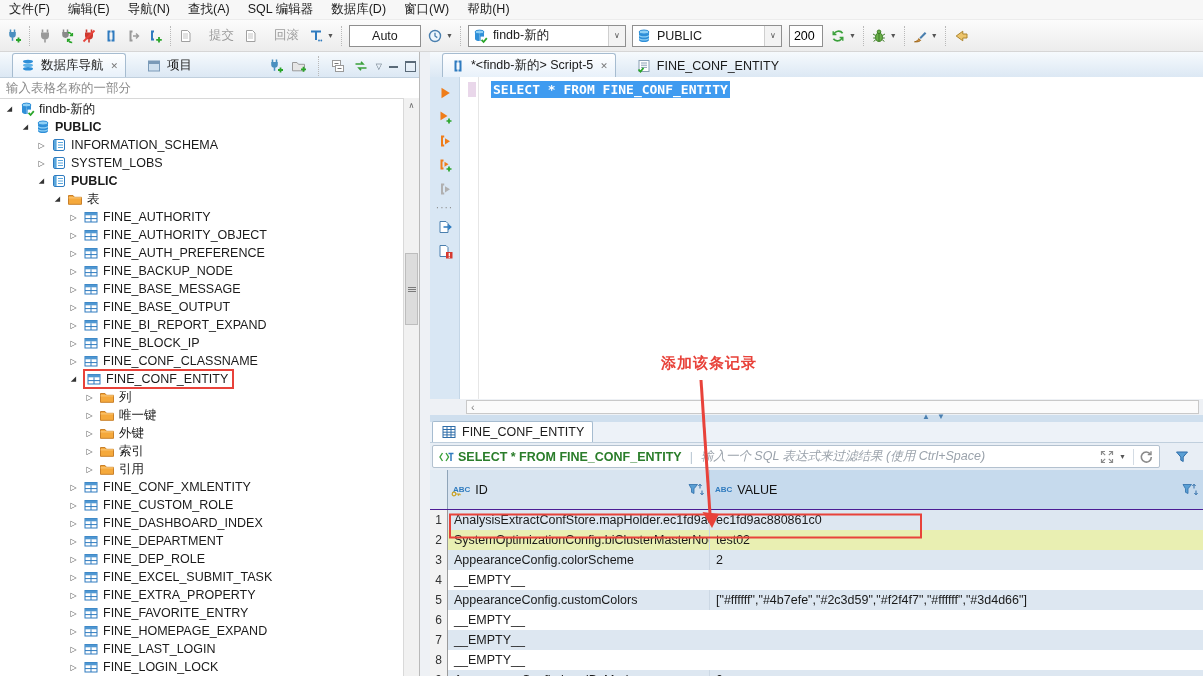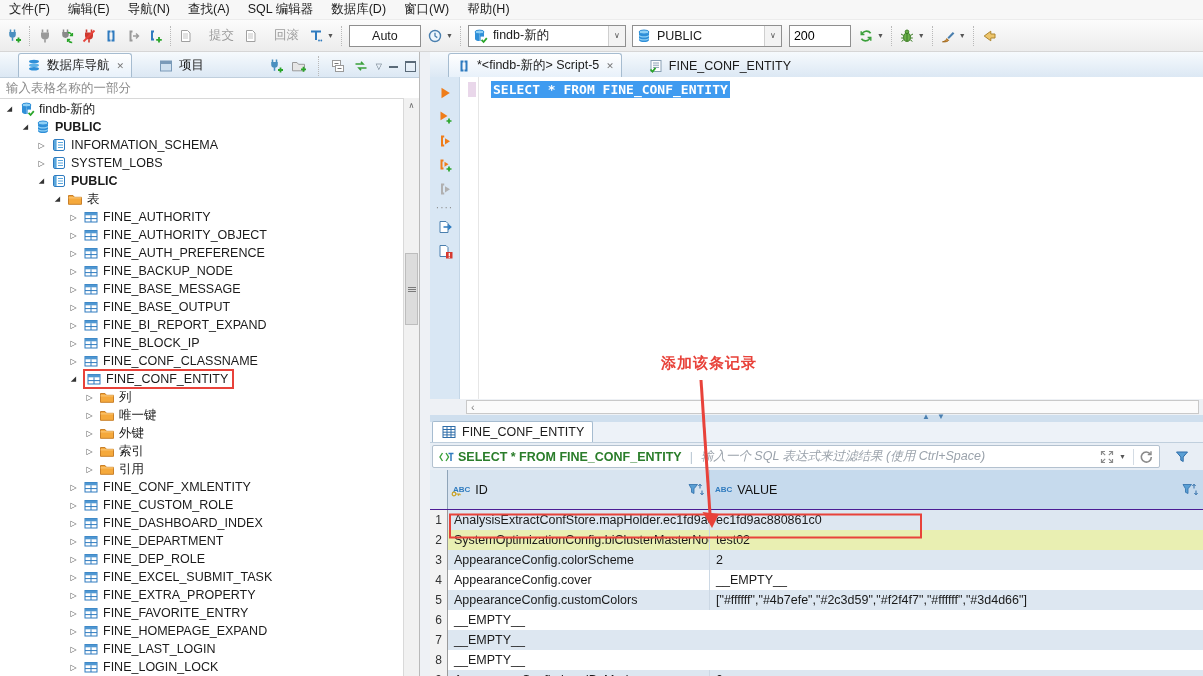--- a/index.html
+++ b/index.html
@@ -16,26 +16,26 @@
   .toolbar{position:absolute;left:0;top:20px;width:100%;height:32px;background:linear-gradient(#fcfcfc,#ececec);border-bottom:1px solid #d6d6d6;display:flex;align-items:center;padding:0 3px;box-sizing:border-box}
   .tbtn{width:22px;height:22px;display:flex;align-items:center;justify-content:center;border-radius:2px}
   .tb-sep{width:0;height:20px;border-left:1px dotted #b9b9b9;margin:0 4px}
   .tb-dd{font-size:7px;color:#555;margin:0 3px 0 0}
   .tb-disabled{color:#9d9d9d;margin:0 6px 0 12px}
   .combo{height:22px;background:#fff;border:1px solid #8f8f8f;display:flex;align-items:center;box-sizing:border-box;margin:0 3px}
   .combo .cval{flex:1;padding:0 5px;white-space:nowrap;overflow:hidden}
   .combo .arrowbox{width:16px;align-self:stretch;border-left:1px solid #cfcfcf;background:#f3f3f3;display:flex;align-items:center;justify-content:center;color:#555;font-size:8px}
   .autobox{width:72px;justify-content:center}
   .autobox .cval{text-align:center}
-  .numbox{width:62px;height:22px;border:1px solid #8f8f8f;box-sizing:border-box;font:12.5px "Liberation Sans",sans-serif;padding:0 4px;margin:10px 4px}
+  .numbox{width:34px;height:22px;border:1px solid #8f8f8f;box-sizing:border-box;font:12.5px "Liberation Sans",sans-serif;padding:0 4px;margin:10px 4px}
 
   
   .sidebar{position:absolute;left:0;top:52px;width:420px;height:624px;background:#fff;border-right:1px solid #b9b9b9;box-sizing:border-box}
   .side-tabs,.main-tabs{height:25px;background:linear-gradient(#f6fafd,#dce8f4);border-bottom:1px solid #c0cfdd;display:flex;align-items:flex-end;position:relative}
-  .tab{height:23px;display:flex;align-items:center;gap:5px;padding:0 7px;margin-left:18px;border:1px solid #a6bcd0;border-bottom:none;border-radius:3px 3px 0 0;background:linear-gradient(#ffffff,#e8f1fa);white-space:nowrap}
+  .tab{height:23px;display:flex;align-items:center;gap:5px;padding:0 7px;margin-left:12px;border:1px solid #a6bcd0;border-bottom:none;border-radius:3px 3px 0 0;background:linear-gradient(#ffffff,#e8f1fa);white-space:nowrap}
   .tab.inactive{border-color:transparent;background:none}
   .tab .close{color:#777;font-size:9px;margin-left:2px}
   .side-icons{position:absolute;right:3px;top:4px;display:flex;align-items:center;gap:7px}
   .win-min{width:9px;height:3px;border-top:2px solid #5a6a78;margin-top:4px}
   .win-max{width:9px;height:8px;border:1px solid #5a6a78;border-top-width:2px}
   .chev{color:#5a6a78;font-size:8px}
   .side-filter{height:20px;border-bottom:1px solid #d8d8d8;display:flex;align-items:center;padding-left:6px;color:#8c8c8c}
   .tree{position:absolute;left:0;top:46px;right:16px;bottom:0;overflow:hidden;padding-top:2px}
   .trow{height:18px;display:flex;align-items:center;gap:4px;white-space:nowrap}
   .exp{width:11px;text-align:center;color:#555;font-size:8px;flex:0 0 auto}
@@ -855,21 +855,20 @@
             <div class="gc-id">SystemOptimizationConfig.biClusterMasterNodeHostName</div>
             <div class="gc-val">test02</div>
           </div>
           <div class="grow alt">
             <div class="gc-num">3</div>
             <div class="gc-id">AppearanceConfig.colorScheme</div>
             <div class="gc-val">2</div>
           </div>
           <div class="grow">
             <div class="gc-num">4</div>
-            <div class="gc-id">AppearanceConfig.cover</div>
             <div class="gc-val">__EMPTY__</div>
           </div>
           <div class="grow alt">
             <div class="gc-num">5</div>
             <div class="gc-id">AppearanceConfig.customColors</div>
             <div class="gc-val">["#ffffff","#4b7efe","#2c3d59","#f2f4f7","#ffffff","#3d4d66"]</div>
           </div>
           <div class="grow">
             <div class="gc-num">6</div>
             <div class="gc-val">__EMPTY__</div>

